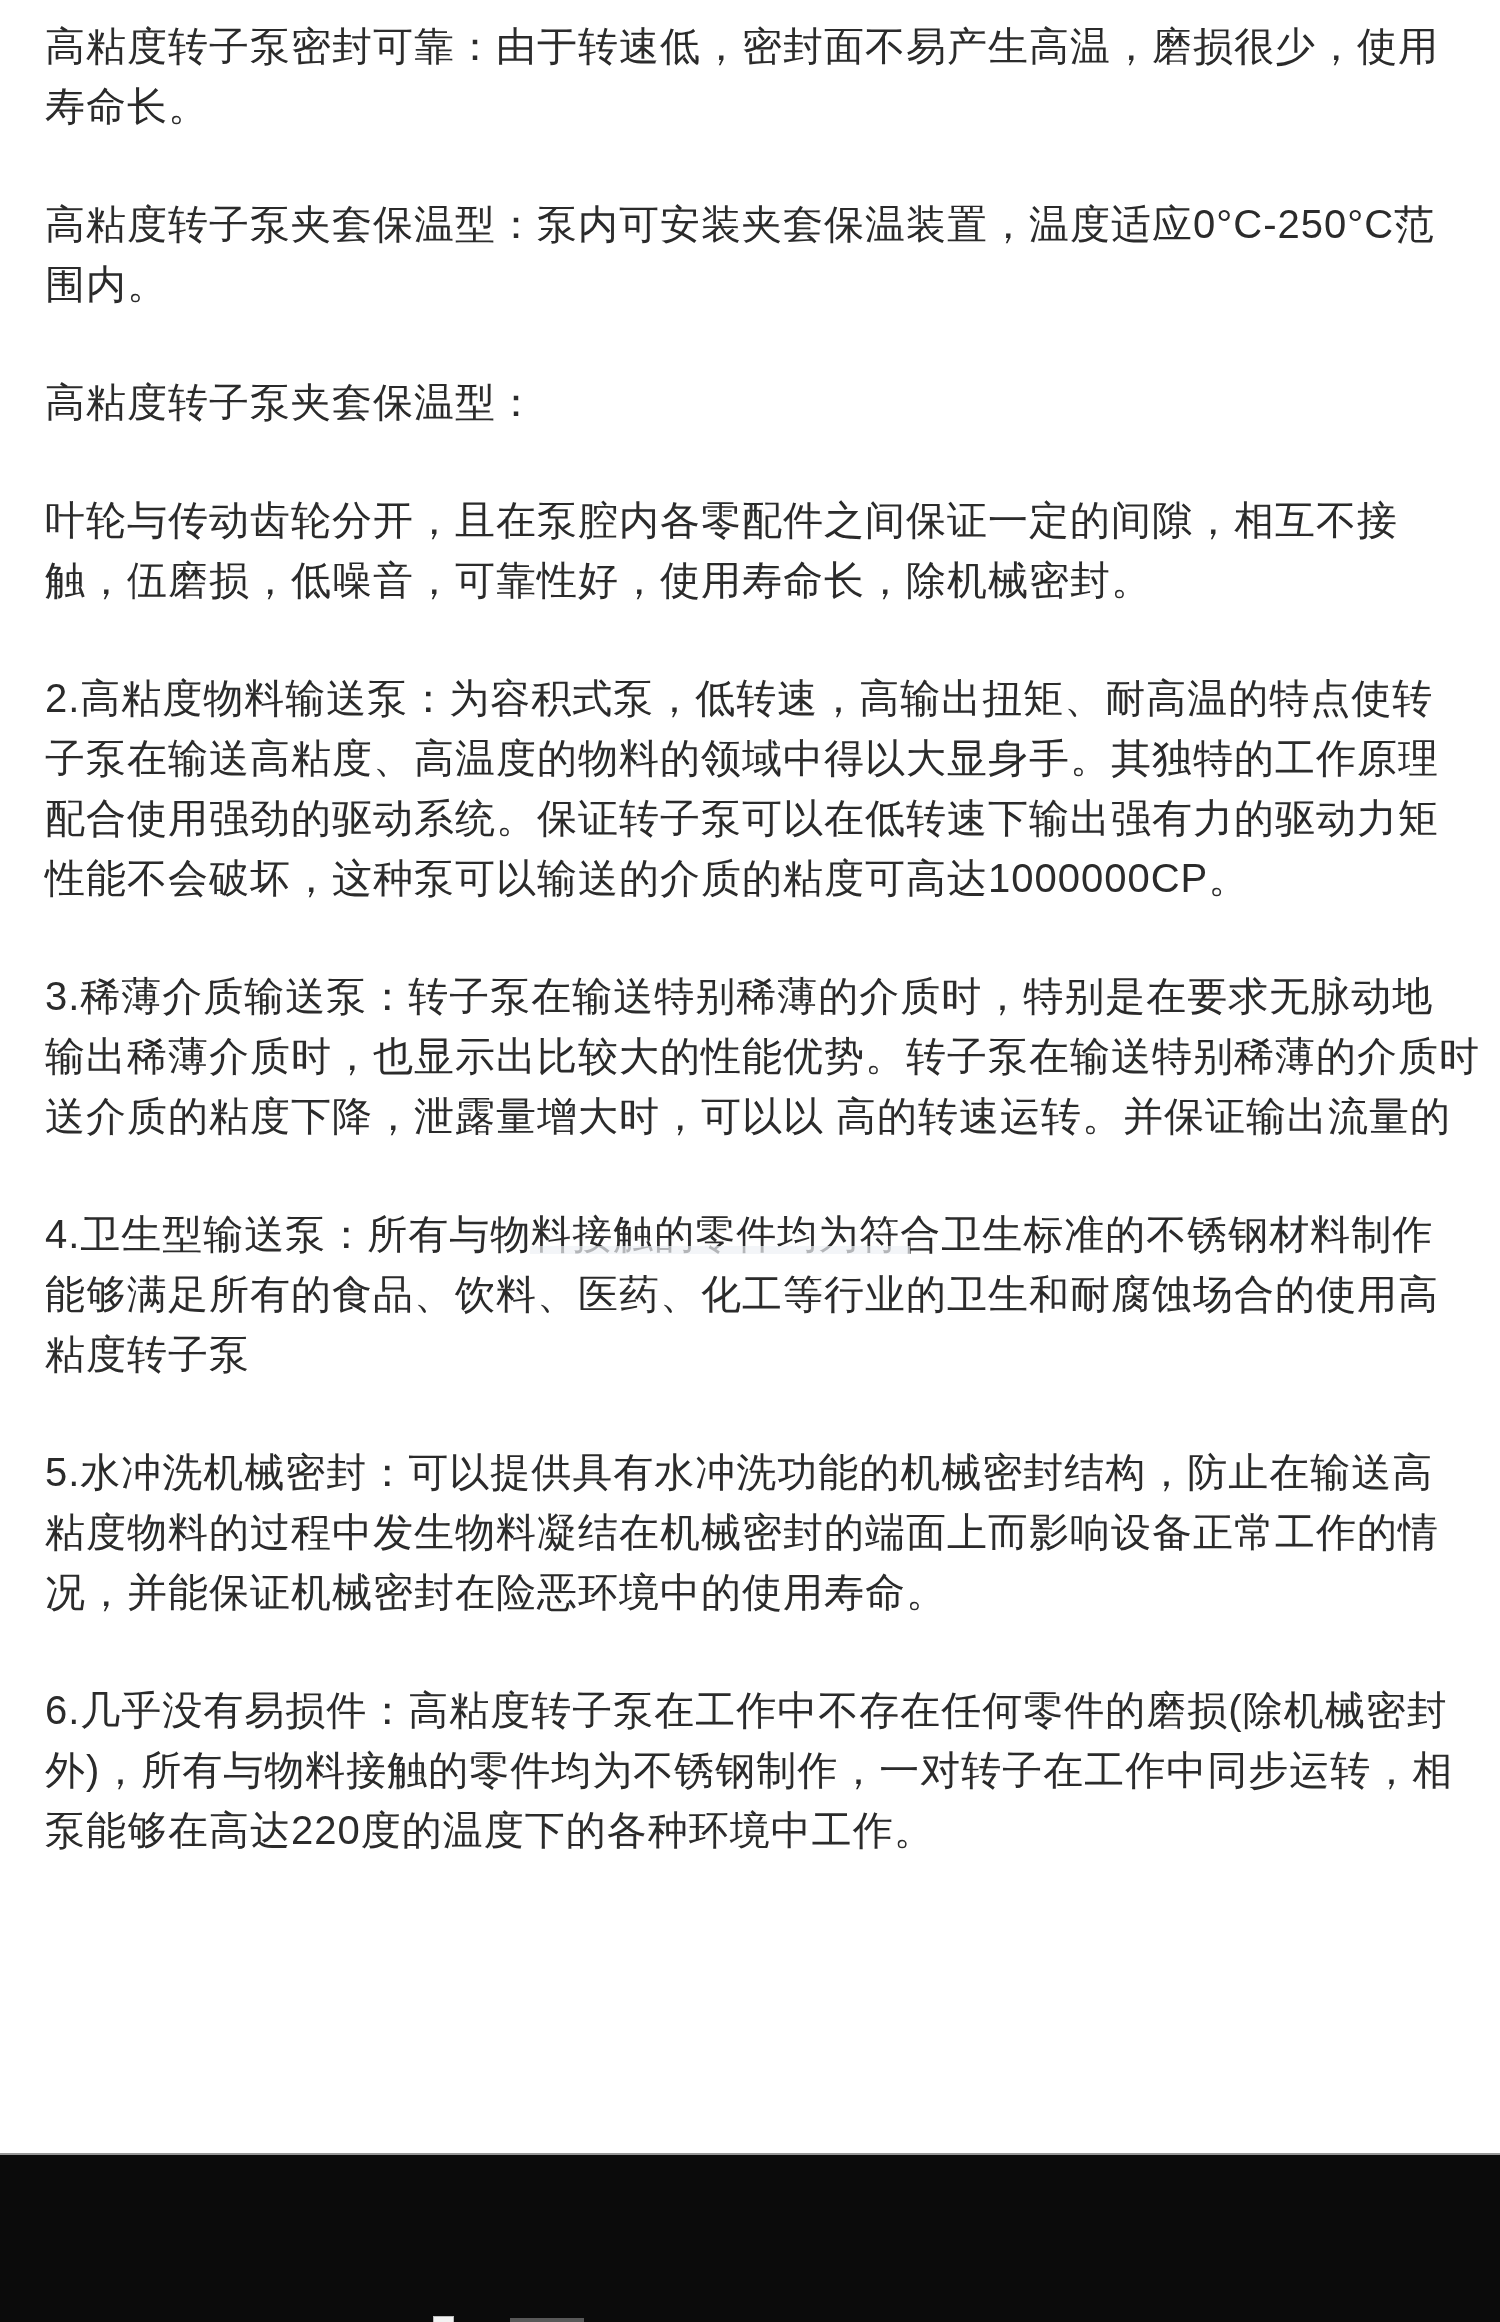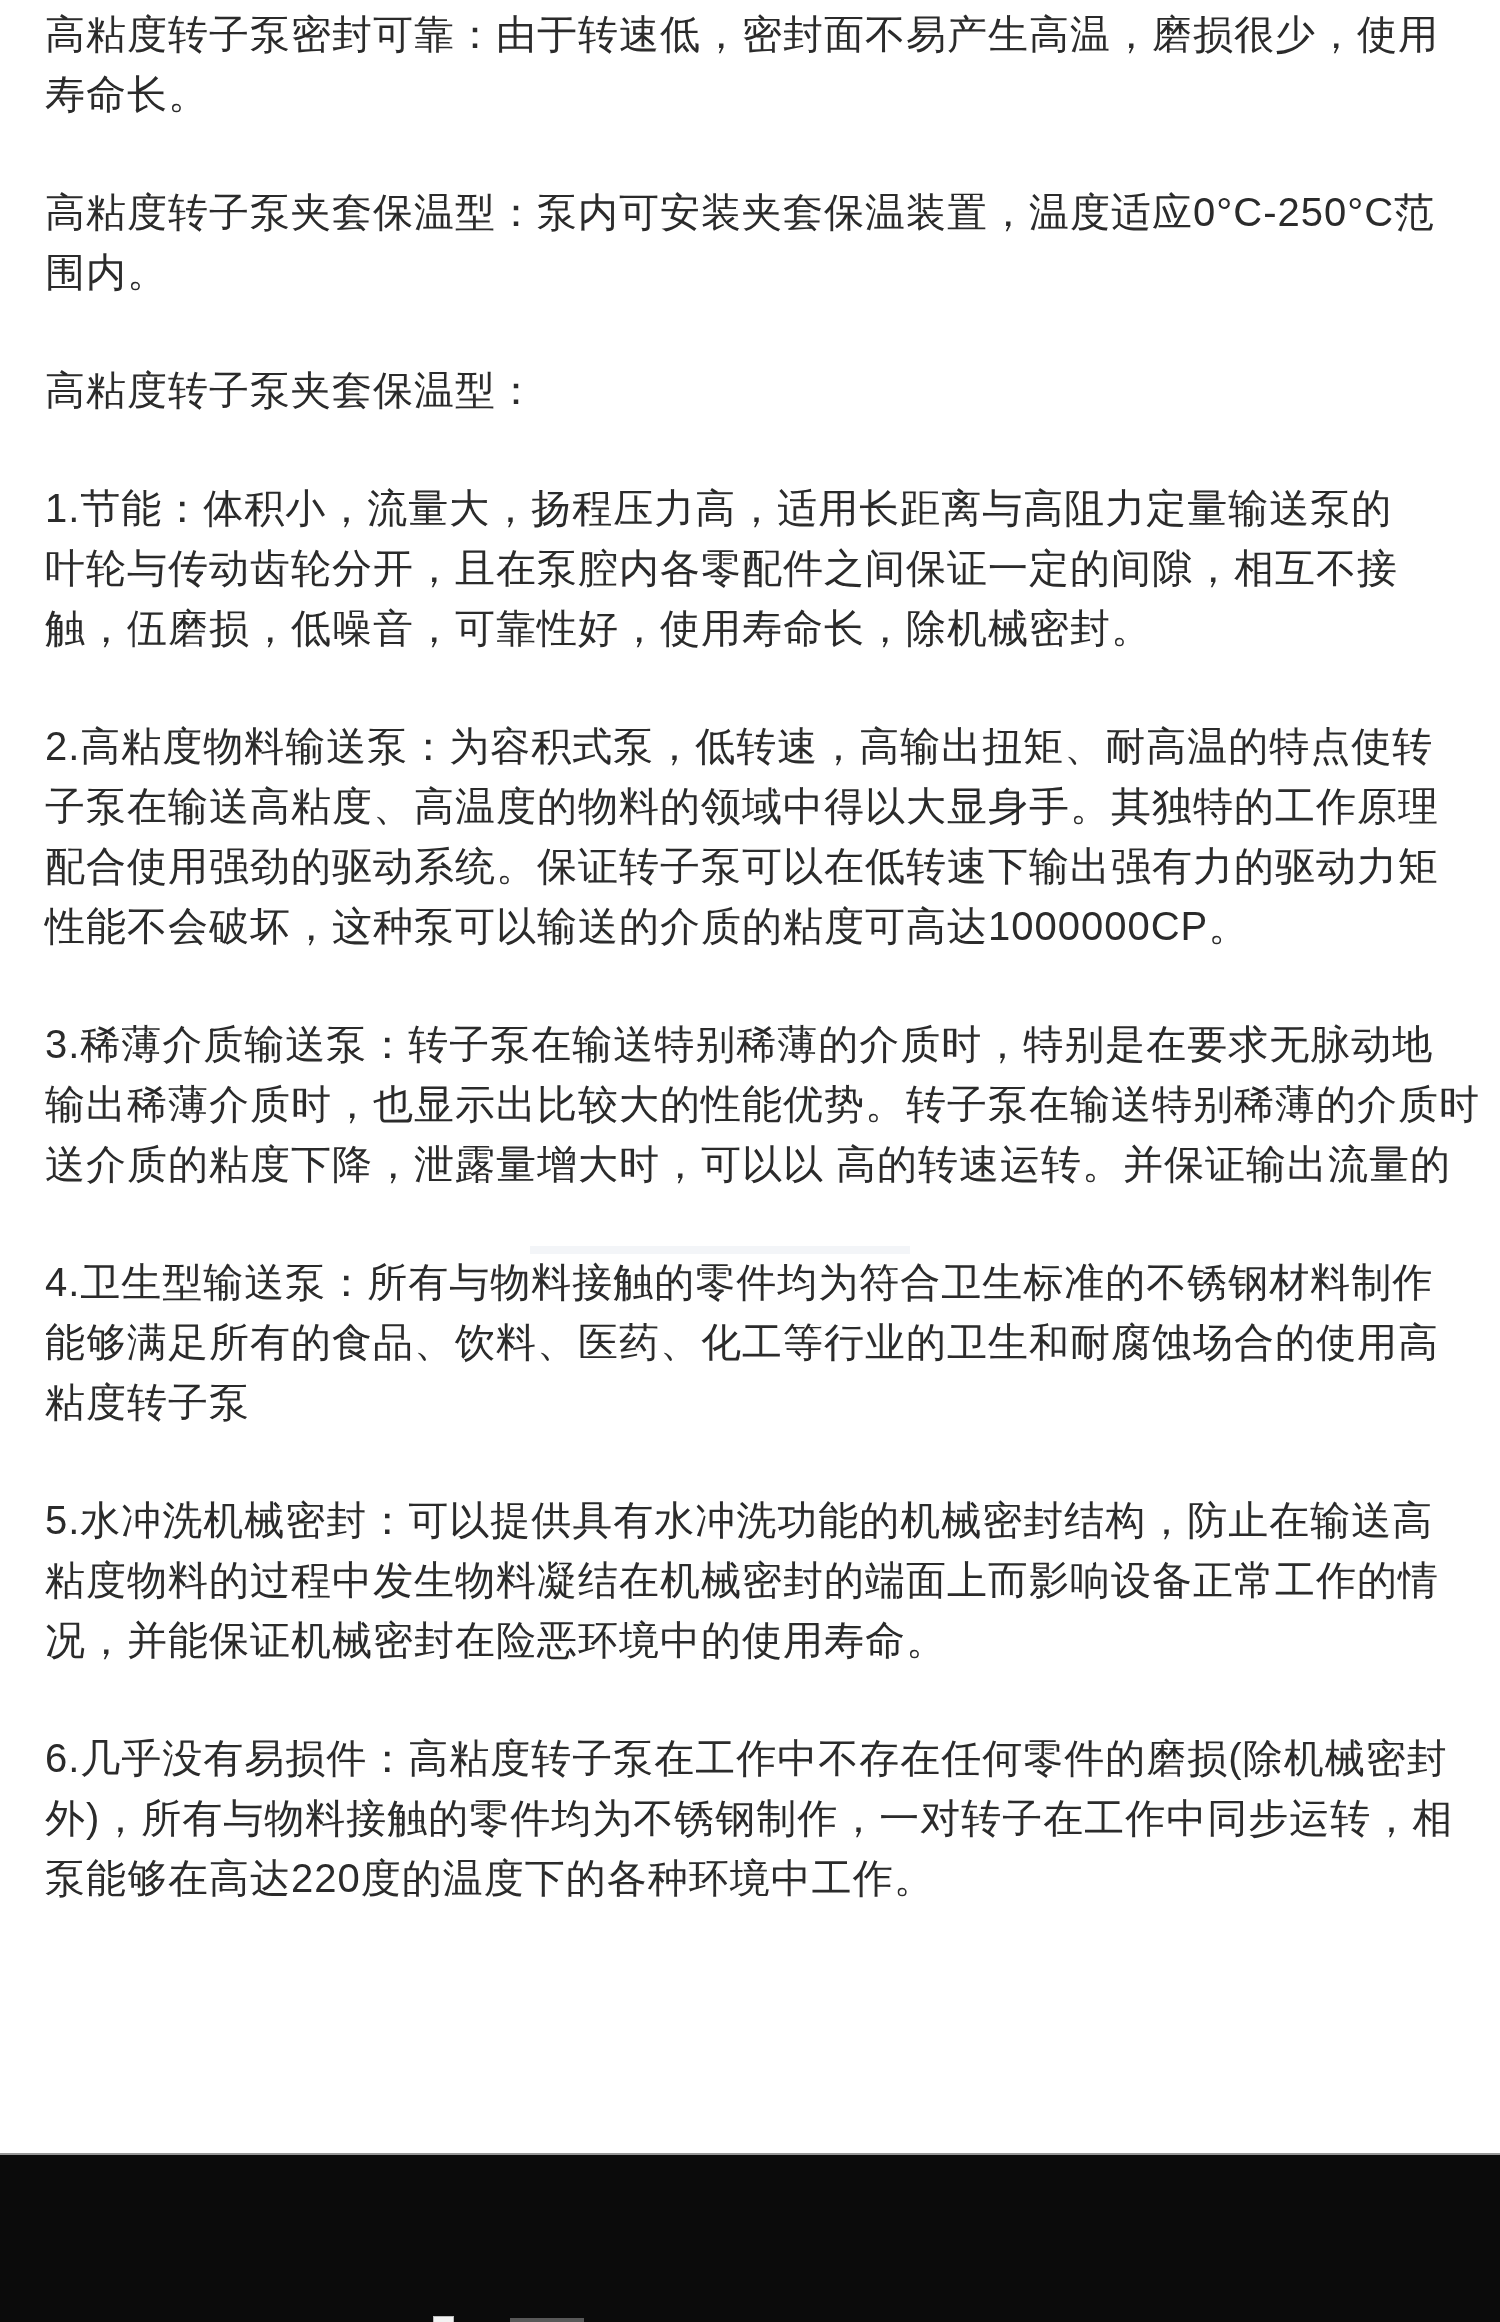--- a/index.html
+++ b/index.html
@@ -11,21 +11,21 @@
   *{box-sizing:border-box;}
   html,body{margin:0;padding:0;}
   body{
     width:1500px;height:2322px;
     background:var(--bg);
     font-family:"Liberation Sans","DejaVu Sans",sans-serif;
     position:relative;
     overflow:hidden;
   }
   .content{
-    padding:4px 45px 0 45px;
+    padding:16px 45px 0 45px;
     color:var(--text);
     font-size:40px;
     line-height:60px;
     letter-spacing:1px;
   }
   .para{margin:0 0 58px 0;}
   .line{white-space:nowrap;}
   .artifact-bar{
     position:absolute;
     left:530px;top:1246px;width:380px;height:8px;
@@ -56,21 +56,20 @@
       <div class="line">寿命长。</div>
     </div>
     <div class="para">
       <div class="line">高粘度转子泵夹套保温型：泵内可安装夹套保温装置，温度适应0°C-250°C范</div>
       <div class="line">围内。</div>
     </div>
     <div class="para">
       <div class="line">高粘度转子泵夹套保温型：</div>
     </div>
     <div class="para">
-      <div class="line">1.节能：体积小，流量大，扬程压力高，适用长距离与高阻力定量输送泵的</div>
       <div class="line">叶轮与传动齿轮分开，且在泵腔内各零配件之间保证一定的间隙，相互不接</div>
       <div class="line">触，伍磨损，低噪音，可靠性好，使用寿命长，除机械密封。</div>
     </div>
     <div class="para">
       <div class="line">2.高粘度物料输送泵：为容积式泵，低转速，高输出扭矩、耐高温的特点使转</div>
       <div class="line">子泵在输送高粘度、高温度的物料的领域中得以大显身手。其独特的工作原理</div>
       <div class="line">配合使用强劲的驱动系统。保证转子泵可以在低转速下输出强有力的驱动力矩</div>
       <div class="line">性能不会破坏，这种泵可以输送的介质的粘度可高达1000000CP。</div>
     </div>
     <div class="para">

